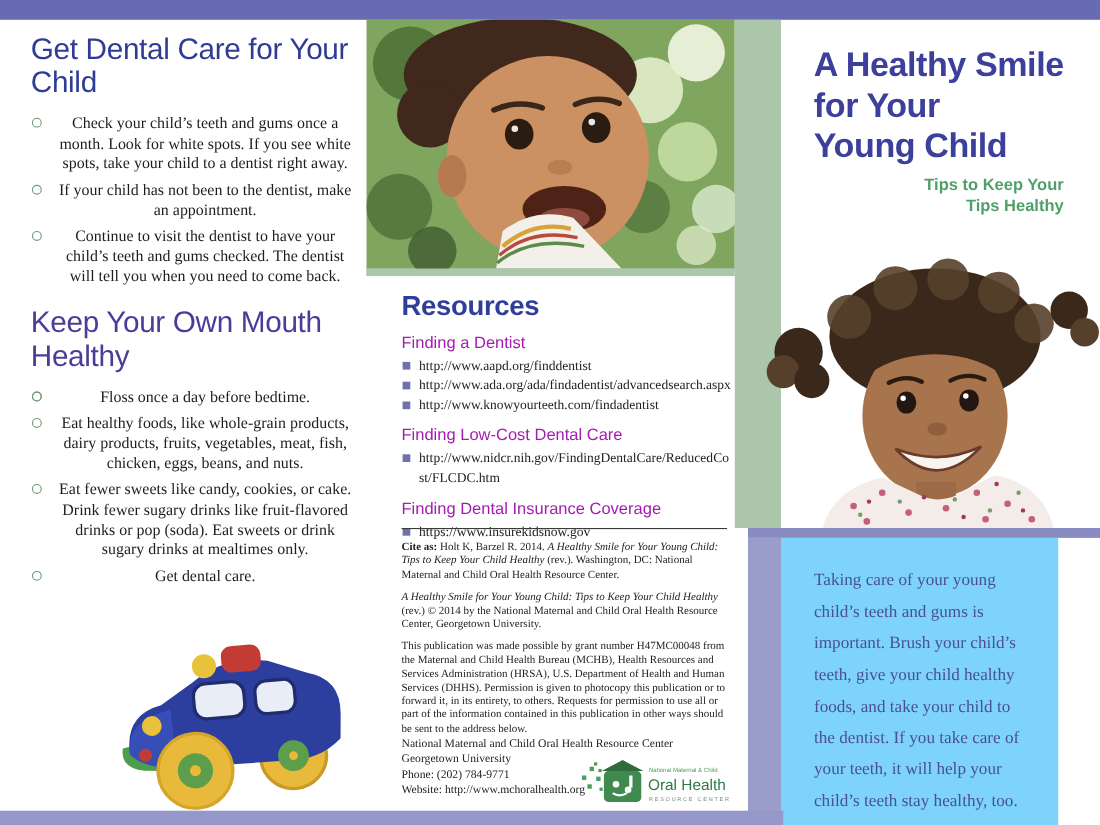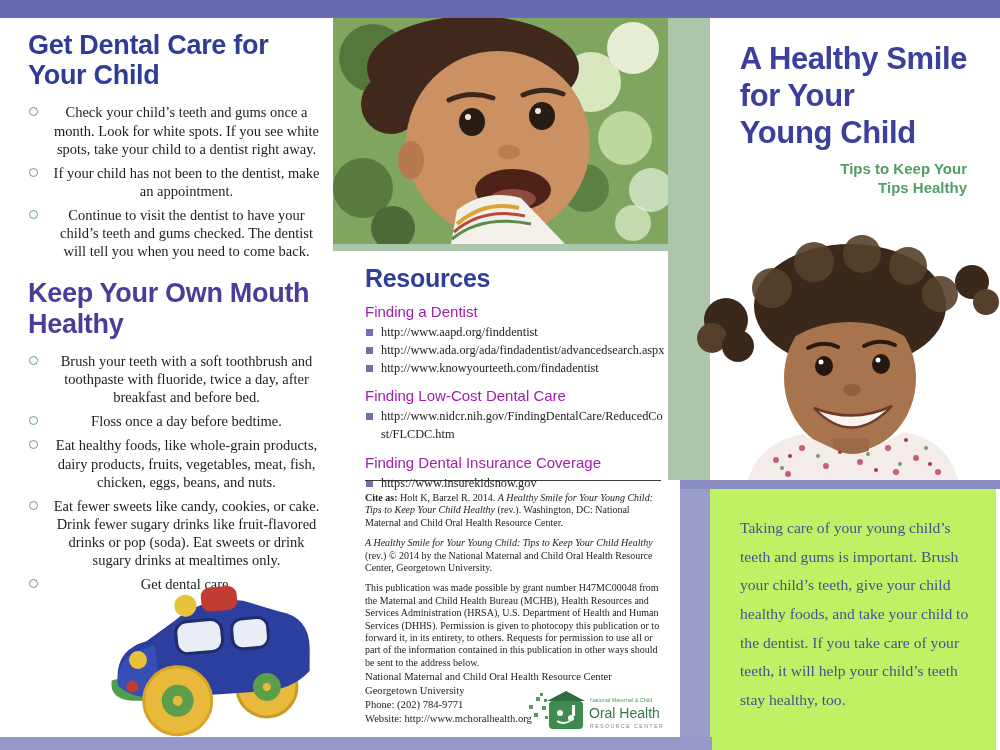--- a/index.html
+++ b/index.html
@@ -5,25 +5,25 @@
   html,body{margin:0;padding:0;background:#ffffff;font-family:"Liberation Sans",sans-serif;}
   .page{position:relative;width:1000px;height:750px;background:#ffffff;overflow:hidden;}
 
   
   .topbar{position:absolute;left:0;top:0;width:1000px;height:18px;background:#686bb1;}
   .bottombar{position:absolute;left:0;top:737px;width:712px;height:13px;background:#9598c8;}
   .green-band{position:absolute;left:668px;top:18px;width:42px;height:462px;background:#abc6ab;}
   .baby-strip{position:absolute;left:333px;top:243px;width:335px;height:8px;background:#abc6ab;}
   .strip-h{position:absolute;left:680px;top:480px;width:320px;height:9px;background:#898cc0;}
   .band-purple{position:absolute;left:680px;top:489px;width:30px;height:261px;background:#9a9dc9;}
-  .purple-box{position:absolute;left:710px;top:489px;width:286px;height:261px;background:#bef264;}
+  .purple-box{position:absolute;left:710px;top:489px;width:252px;height:261px;background:#7dd3fc;}
 
   
   .left-panel{position:absolute;left:28px;top:30px;width:296px;}
-  .h-main{font-size:27px;line-height:1.12;font-weight:bold;margin:0;letter-spacing:-0.3px;}
+  .h-main{font-size:27px;line-height:1.12;font-weight:normal;margin:0;letter-spacing:-0.3px;}
   .h-blue{color:#2e3c96;}
   .h-purple{color:#4c3c99;margin-top:18px;}
   ul.dots{list-style:none;margin:13px 0 0;padding:0;font-family:"Liberation Serif","DejaVu Serif",serif;
           font-size:14.5px;line-height:1.25;color:#1d1d1d;}
   ul.dots li{position:relative;padding-left:21px;margin-bottom:6px;text-align:center;}
   .ring{position:absolute;left:1px;top:4px;width:7px;height:7px;border:1.6px solid #6f9a78;border-radius:50%;}
 
   
   .photo-baby{position:absolute;left:333px;top:18px;width:335px;height:226px;}
   .res{position:absolute;left:365px;top:264px;width:302px;}
@@ -63,21 +63,21 @@
 
   <div class="left-panel">
     <h1 class="h-main h-blue">Get Dental Care for Your Child</h1>
     <ul class="dots">
       <li><span class="ring"></span><span>Check your child’s teeth and gums once a month. Look for white spots. If you see white spots, take your child to a dentist right away.</span></li>
       <li><span class="ring"></span><span>If your child has not been to the dentist, make an appointment.</span></li>
       <li><span class="ring"></span><span>Continue to visit the dentist to have your child’s teeth and gums checked. The dentist will tell you when you need to come back.</span></li>
     </ul>
     <h1 class="h-main h-purple">Keep Your Own Mouth Healthy</h1>
     <ul class="dots">
-      <li><span class="ring"></span><span>Brush your teeth with a soft toothbrush and toothpaste with fluoride, twice a day, after breakfast and before bed.</span></li>
+      <li><span class="ring"></span></li>
       <li><span class="ring"></span><span>Floss once a day before bedtime.</span></li>
       <li><span class="ring"></span><span>Eat healthy foods, like whole-grain products, dairy products, fruits, vegetables, meat, fish, chicken, eggs, beans, and nuts.</span></li>
       <li><span class="ring"></span><span>Eat fewer sweets like candy, cookies, or cake. Drink fewer sugary drinks like fruit-flavored drinks or pop (soda). Eat sweets or drink sugary drinks at mealtimes only.</span></li>
       <li><span class="ring"></span><span>Get dental care.</span></li>
     </ul>
   </div>
 
   <div class="car">
     <svg width="245" height="185" viewBox="0 0 245 185">
       <g transform="rotate(-5 120 120)">

